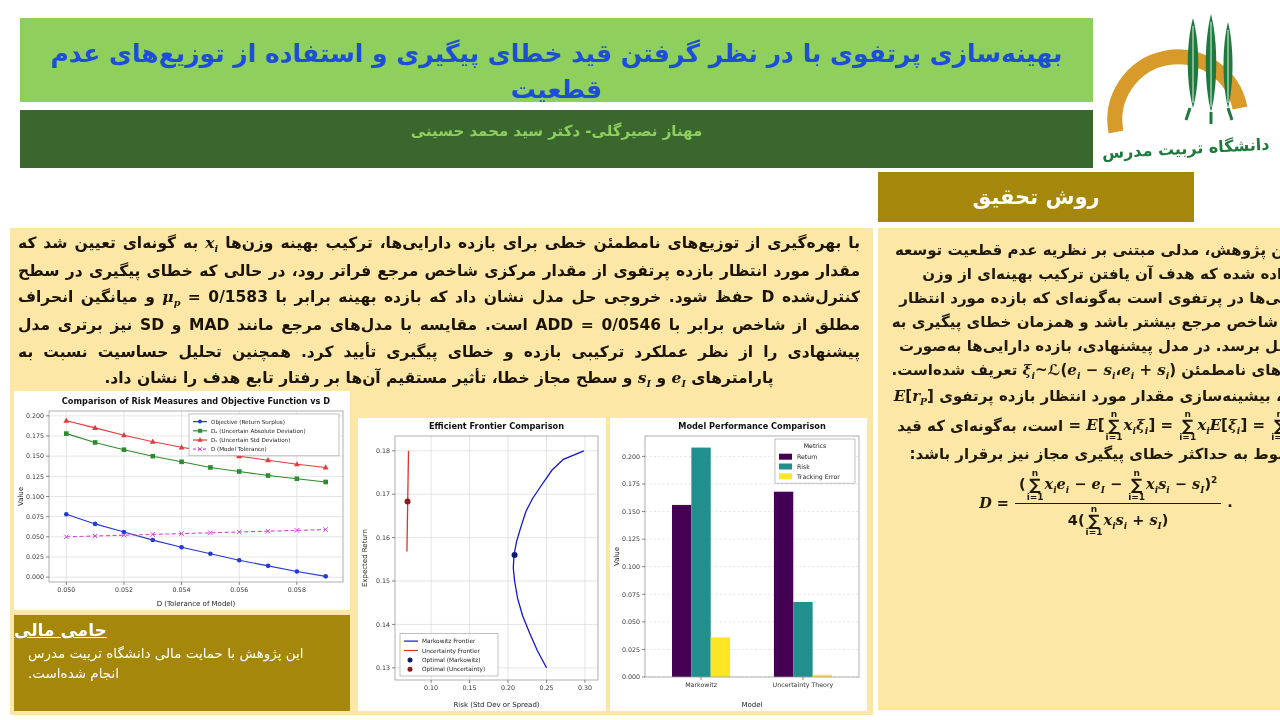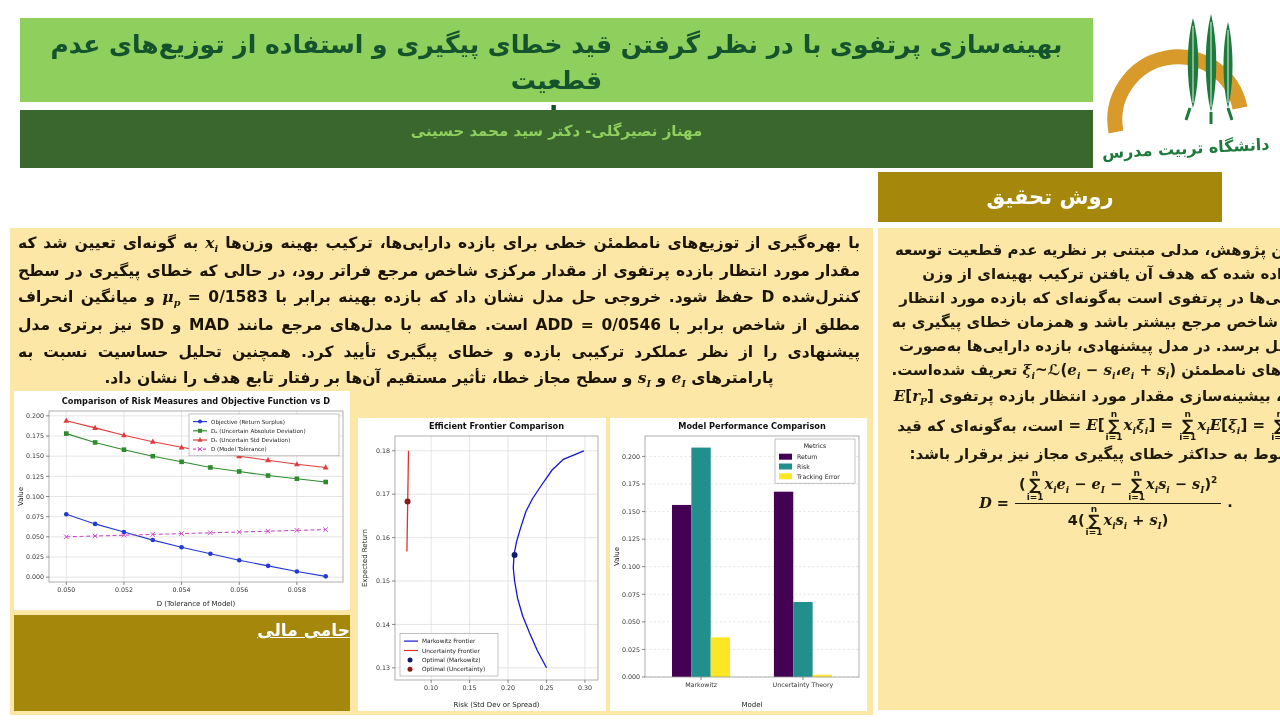--- a/index.html
+++ b/index.html
@@ -1,39 +1,39 @@
 <!DOCTYPE html>
 <html lang="fa"><head>
 <meta charset="utf-8">
 <style>
   html,body{margin:0;padding:0;background:#fff;}
   #poster{position:relative;width:1280px;height:720px;background:#ffffff;overflow:hidden;
           font-family:"DejaVu Sans",sans-serif;}
   .abs{position:absolute;box-sizing:border-box;}
-  .title-bar{left:20px;top:18px;width:1073px;height:84px;background:#8ecf5e;color:#14532d;
-             font-weight:bold;font-size:25px;text-align:center;line-height:1.42;padding-top:9px;}
+  .title-bar{left:20px;top:18px;width:1073px;height:84px;background:#8ecf5e;color:#1d4ed8;
+             font-weight:bold;font-size:25px;text-align:center;line-height:1.42;padding-top:18px;}
   .author-bar{left:20px;top:110px;width:1073px;height:58px;background:#3a672e;color:#8ecf5e;
               font-weight:bold;font-size:15px;text-align:center;line-height:42px;}
   .logo-box{left:1100px;top:8px;width:172px;height:160px;}
   .sec-header{height:50px;background:#a5870b;color:#ffffff;font-weight:bold;font-size:21px;
               text-align:center;line-height:50px;}
   .results-header{left:10px;top:172px;width:858px;}
-  .method-header{left:878px;top:172px;width:344px;}
+  .method-header{left:878px;top:172px;width:316px;}
   .results-panel{left:10px;top:228px;width:863px;height:487px;background:#fce7a6;}
   .results-text{left:8px;top:2px;width:842px;direction:rtl;font-size:15.5px;font-weight:bold;
                 line-height:1.72;color:#1b1403;text-align:justify;text-align-last:center;}
   .method-panel{left:878px;top:228px;width:456px;height:482px;background:#fce7a6;direction:rtl;
                 color:#1f1a08;font-size:15px;font-weight:600;text-align:center;line-height:1.6;
                 padding:10px 12px;}
   .chart{background:#fff;}
   .chart1{left:4px;top:163px;}
   .chart2{left:348px;top:190px;}
   .chart3{left:600px;top:190px;}
   .sponsor{left:4px;top:387px;width:336px;height:96px;background:#a5870b;color:#ffffff;
-           text-align:right;direction:rtl;}
+           text-align:left;direction:rtl;}
   .sponsor-title{font-size:17px;font-weight:bold;text-decoration:underline;margin:5px 0 3px 0;}
   .sponsor-body{font-size:13.5px;line-height:1.5;margin:0 14px;}
   i{font-family:"DejaVu Serif","DejaVu Sans",serif;}
   sub,sup{font-size:62%;}
   .sum{display:inline-flex;flex-direction:column;align-items:center;line-height:1;
        vertical-align:middle;margin:0 1px;}
   .sum .s{font-size:9px;line-height:1;}
   .sum .g{font-size:16px;line-height:.9;}
   .formula{direction:ltr;font-size:14.5px;margin:3px 0;display:flex;align-items:center;
            justify-content:center;gap:6px;font-weight:600;}
@@ -297,20 +297,21 @@
         <rect x="169" y="35.699999999999996" width="13" height="6" fill="#440154"></rect>
         <text x="187" y="40.931999999999995" font-size="6.2" fill="#222" font-family="DejaVu Sans, sans-serif">Return</text>
         <rect x="169" y="45.49999999999999" width="13" height="6" fill="#21908c"></rect>
         <text x="187" y="50.73199999999999" font-size="6.2" fill="#222" font-family="DejaVu Sans, sans-serif">Risk</text>
         <rect x="169" y="55.3" width="13" height="6" fill="#fde725"></rect>
         <text x="187" y="60.532" font-size="6.2" fill="#222" font-family="DejaVu Sans, sans-serif">Tracking Error</text>
       </svg>
 
     <div class="abs sponsor">
       <div class="sponsor-title">حامی مالی</div>
+      <div class="sponsor-body">این پژوهش با حمایت مالی دانشگاه تربیت مدرس انجام شده‌است.</div>
     </div>
   </div>
 
   <div class="abs method-panel">
     <div>در این پژوهش، مدلی مبتنی بر نظریه عدم قطعیت توسعه داده شده که هدف آن یافتن ترکیب بهینه‌ای از وزن دارایی‌ها در پرتفوی است به‌گونه‌ای که بازده مورد انتظار آن از شاخص مرجع بیشتر باشد و همزمان خطای پیگیری به حداقل برسد. در مدل پیشنهادی، بازده دارایی‌ها به‌صورت متغیرهای نامطمئن <span dir="ltr"><i>ξ<sub>i</sub></i>~ℒ(<i>e<sub>i</sub></i> − <i>s<sub>i</sub></i>،<i>e<sub>i</sub></i> + <i>s<sub>i</sub></i>)</span> تعریف شده‌است. هدف، بیشینه‌سازی مقدار مورد انتظار بازده پرتفوی <span dir="ltr"><i>E</i>[<i>r<sub>P</sub></i>] = <i>E</i>[<span class="sum">
             <span class="s">n</span>
             <span class="g">∑</span>
             <span class="s">i=1</span>
           </span><i>x<sub>i</sub>ξ<sub>i</sub></i>] = <span class="sum">
             <span class="s">n</span>

